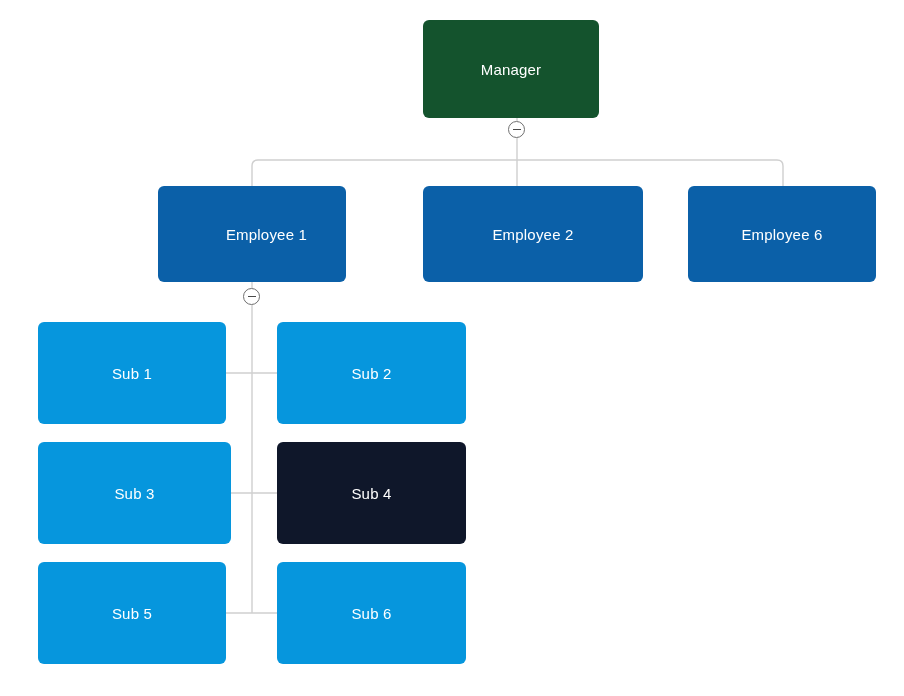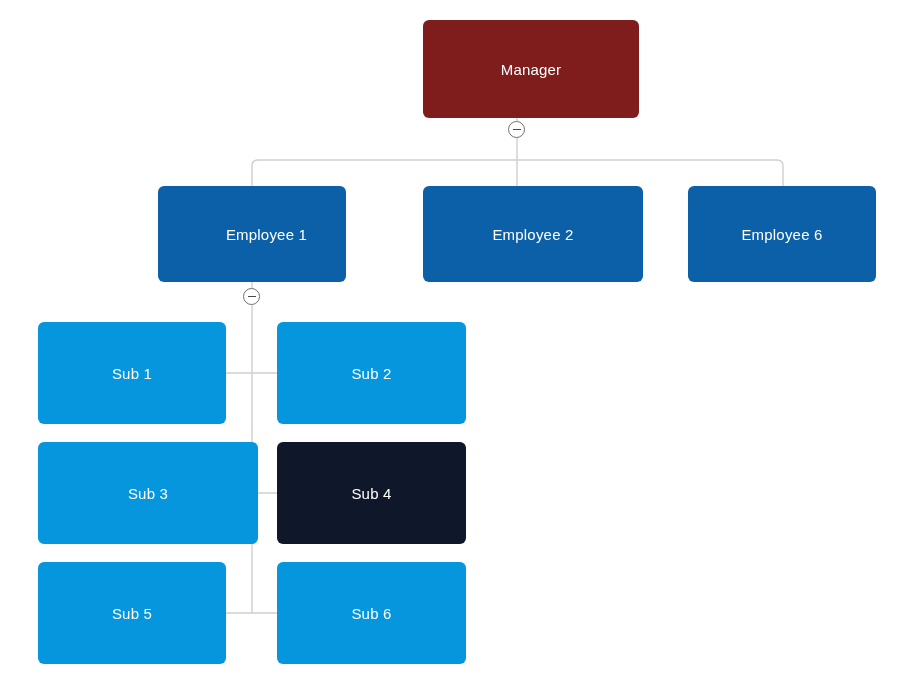--- a/index.html
+++ b/index.html
@@ -95,21 +95,21 @@
       <path d="M 252 282 L 252 288"></path>
 
       <path d="M 252 305 L 252 613"></path>
 
       <path d="M 226 373 L 277 373"></path>
       <path d="M 226 493 L 277 493"></path>
       <path d="M 226 613 L 277 613"></path>
     </g>
   </svg>
 
-  <div class="node" style="left:423px; top:20px; width:216px; height:98px; background:#7f1d1d;">
+  <div class="node" style="left:423px; top:20px; width:176px; height:98px; background:#14532d;">
     <span class="node-label">Manager</span>
   </div>
 
   <div class="node" style="left:158px; top:186px; width:188px; height:96px; background:#0b60a8;padding-left:29px;">
     <span class="node-label">Employee 1</span>
   </div>
 
   <div class="node" style="left:423px; top:186px; width:220px; height:96px; background:#0b60a8;">
     <span class="node-label">Employee 2</span>
   </div>
@@ -119,21 +119,21 @@
   </div>
 
   <div class="node" style="left:38px; top:322px; width:188px; height:102px; background:#0696dd;">
     <span class="node-label">Sub 1</span>
   </div>
 
   <div class="node" style="left:277px; top:322px; width:189px; height:102px; background:#0696dd;">
     <span class="node-label">Sub 2</span>
   </div>
 
-  <div class="node" style="left:38px; top:442px; width:220px; height:102px; background:#0696dd;">
+  <div class="node" style="left:38px; top:442px; width:193px; height:102px; background:#0696dd;">
     <span class="node-label">Sub 3</span>
   </div>
 
   <div class="node" style="left:277px; top:442px; width:189px; height:102px; background:#0f172a;align-items:center;">
     <span class="node-label">Sub 4</span>
   </div>
 
   <div class="node" style="left:38px; top:562px; width:188px; height:102px; background:#0696dd;">
     <span class="node-label">Sub 5</span>
   </div>

